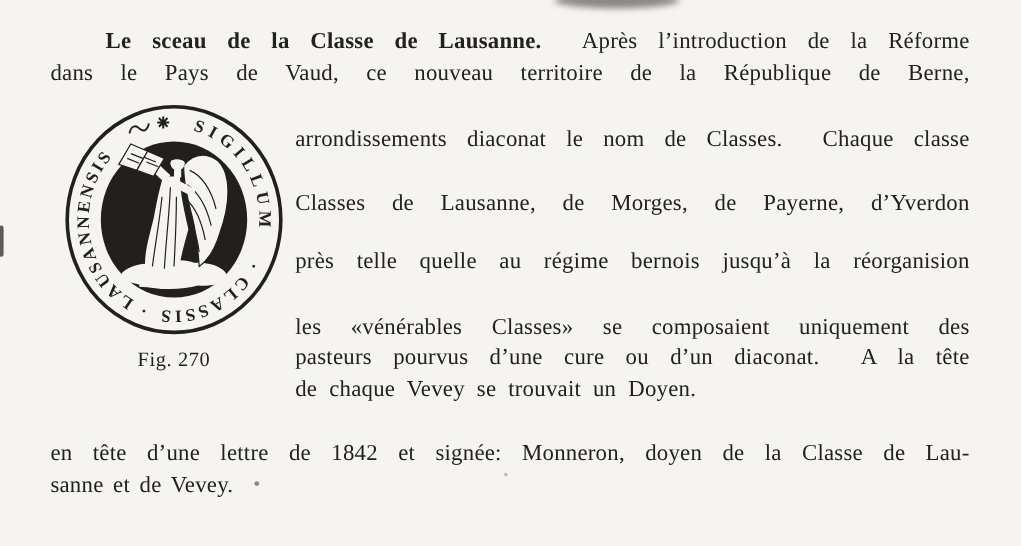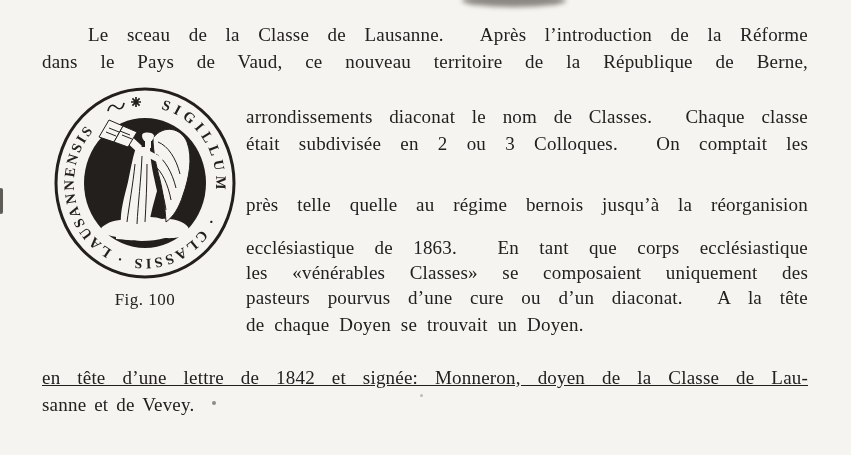--- a/index.html
+++ b/index.html
@@ -23,38 +23,38 @@
     height:26px;
     font-size:19px;
     line-height:26px;
     letter-spacing:.2px;
     word-spacing:1px;
     text-align:justify;
     text-align-last:justify;
     -moz-text-align-last:justify;
     white-space:nowrap0; 
   }
-  .seg-b{font-weight:normal;}
+  .seg-b{font-weight:bold;}
   .seg-i{}
   .full{left:42px;width:766px;}
   .wrapped{left:246px;width:562px;}
   .l0{top:22px;text-indent:46px;}
   .l1{top:49px;}
   .l2{top:77px;}
   .l3{top:104px;}
   .l4{top:131px;}
   .l5{top:157px;}
   .l6{top:184px;}
-  .l7{top:192px;}
+  .l7{top:205px;}
   .l8{top:235px;}
   .l9{top:260px;}
   .l10{top:285px;}
   .l11{top:312px;text-align-last:left;-moz-text-align-last:left;word-spacing:5px;}
   .l12{top:338px;text-indent:44px;}
-  .l13{top:365px;text-decoration:underline;}
+  .l13{top:365px;}
   .l14{top:392px;display:flex;justify-content:space-between;text-align-last:auto;word-spacing:3px;}
   
   .figure{
     position:absolute;left:50px;top:84px;width:190px;margin:0;
     text-align:center;
   }
   .figure svg{display:block;}
   .fig-caption{
     margin-top:4px;
     font-size:17px;
@@ -139,30 +139,29 @@
 
         <path class="paper-fill" d="M86,63 C82,76 80,88 78,98 C74,114 70,128 71,139 C80,144 92,145 99,141 C101,128 104,118 107,107 C104,93 100,78 100,63 Z"></path>
         <path class="ink-line no-fill" d="M85,80 C83,100 79,122 77,138 M92,72 C91,96 88,120 87,140 M97,80 C97,100 96,120 95,138"></path>
 
         <path class="paper-fill" d="M98,66 L113,74 L111,80 L97,73 Z"></path>
 
         <path class="paper-fill" d="M80,138 L76,150 L66,151 L66,155 L82,156 L88,141 Z"></path>
         <path class="paper-fill" d="M101,137 L114,146 L125,147 L124,152 L110,152 L96,142 Z"></path>
       </g>
     </svg>
-    <figcaption class="fig-caption">Fig. 100</figcaption>
+    <figcaption class="fig-caption">Fig. 270</figcaption>
   </figure>
 
   <div class="line full l0"><span class="seg-b">Le sceau de la Classe de Lausanne.</span><span class="seg-n">&nbsp; Après l’introduction de la Réforme</span></div>
   <div class="line full l1"><span class="seg-n">dans le Pays de Vaud, ce nouveau territoire de la République de Berne,</span></div>
   <div class="line wrapped l3"><span class="seg-n">arrondissements diaconat le nom de </span><span class="seg-i">Classes.</span><span class="seg-n">&nbsp; Chaque classe</span></div>
-  <div class="line wrapped l4"><span class="seg-n">était subdivisée en 2 ou 3 </span><span class="seg-i">Colloques.</span><span class="seg-n">&nbsp; On comptait les</span></div>
+  <div class="line wrapped l5"><span class="seg-n">Classes de Lausanne, de Morges, de Payerne, d’Yverdon</span></div>
   <div class="line wrapped l7"><span class="seg-n">près telle quelle au régime bernois jusqu’à la réorganision</span></div>
-  <div class="line wrapped l8"><span class="seg-n">ecclésiastique de 1863.&nbsp; En tant que corps ecclésiastique</span></div>
   <div class="line wrapped l10"><span class="seg-n">pasteurs pourvus d’une cure ou d’un diaconat.&nbsp; A la tête</span></div>
   <div class="line wrapped l9"><span class="seg-n">les «vénérables Classes» se composaient uniquement des</span></div>
-  <div class="line wrapped l11"><span class="seg-n">de chaque Doyen se trouvait un </span><span class="seg-i">Doyen.</span></div>
+  <div class="line wrapped l11"><span class="seg-n">de chaque Vevey se trouvait un </span><span class="seg-i">Doyen.</span></div>
   <div class="line full l13"><span class="seg-n">en tête d’une lettre de 1842 et signée: Monneron, doyen de la Classe de Lau-</span></div>
   <div class="line full l14">
       <span class="seg-n">sanne et de Vevey.</span>
     </div>
 
 </div>
 
 </body></html>

